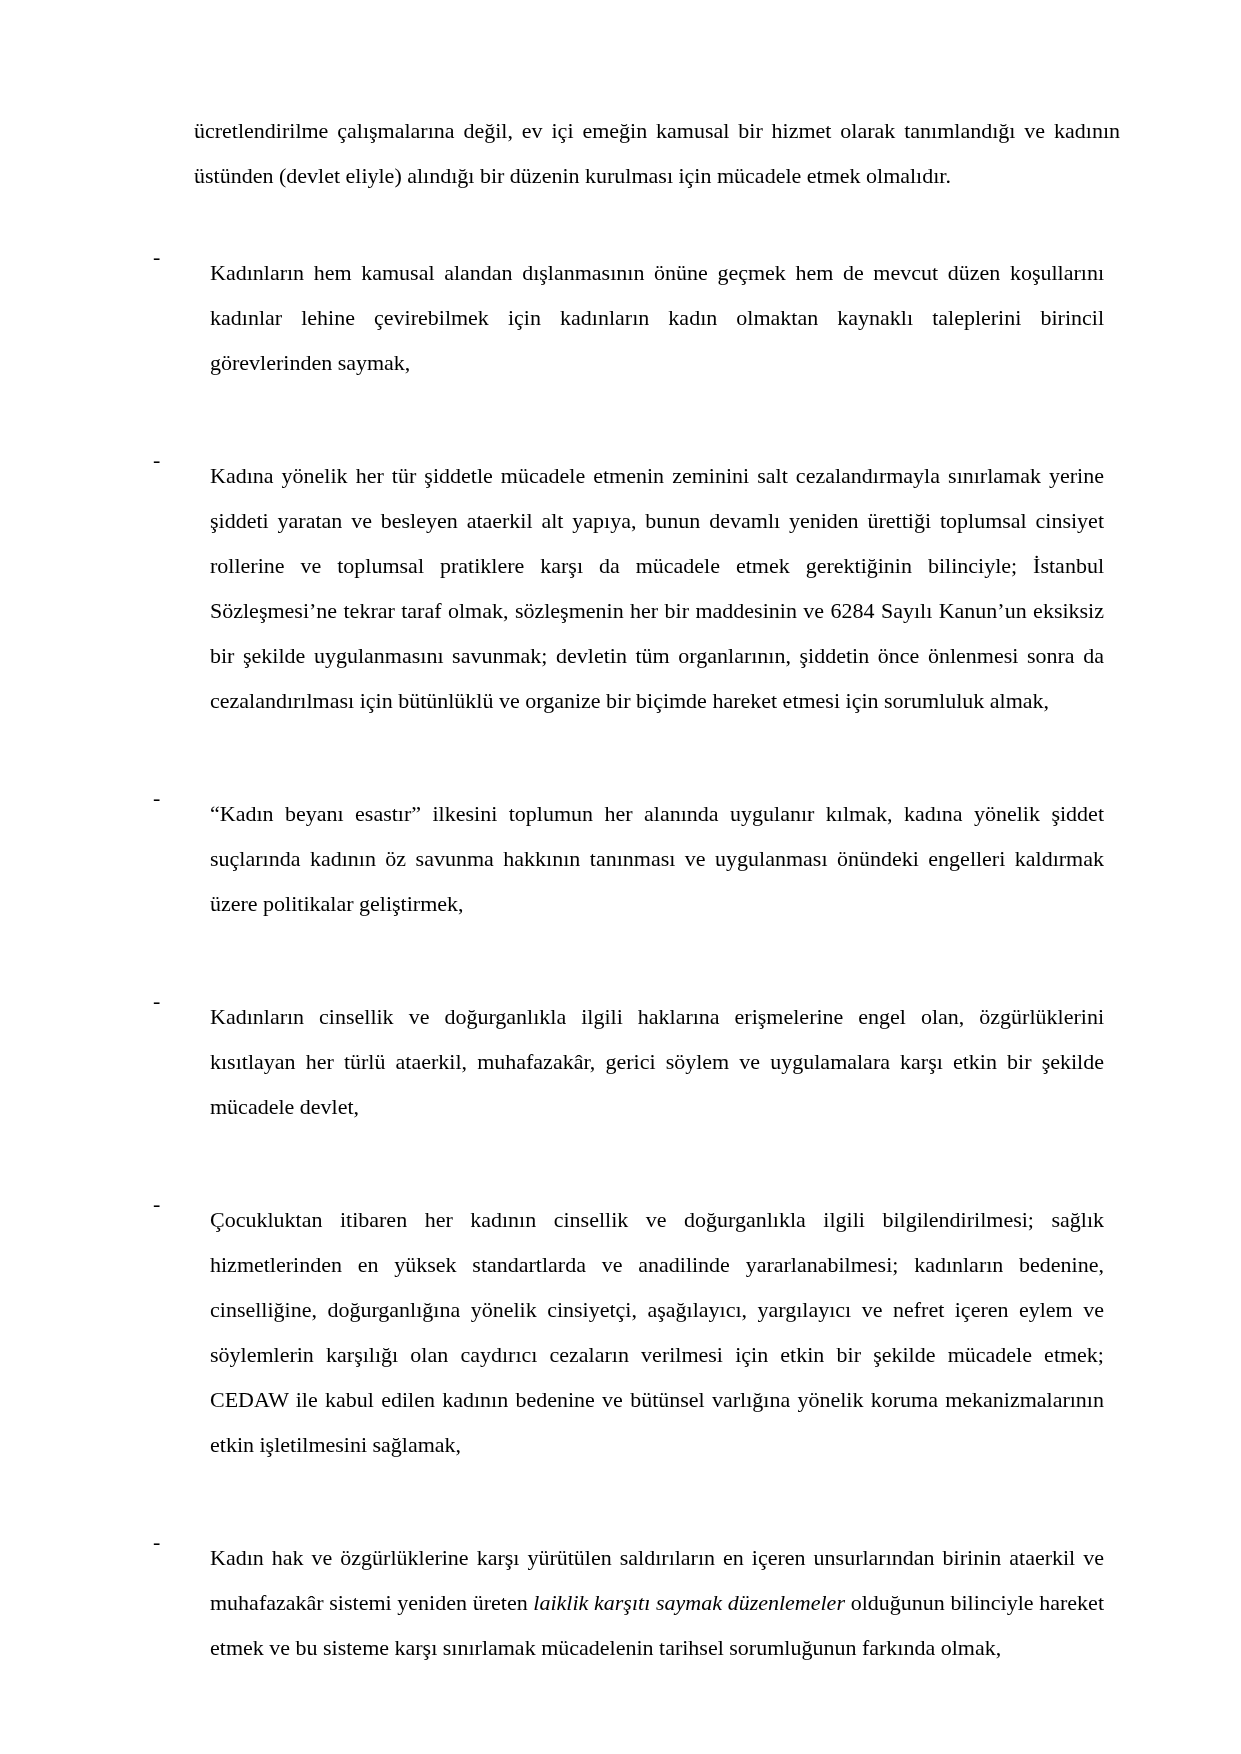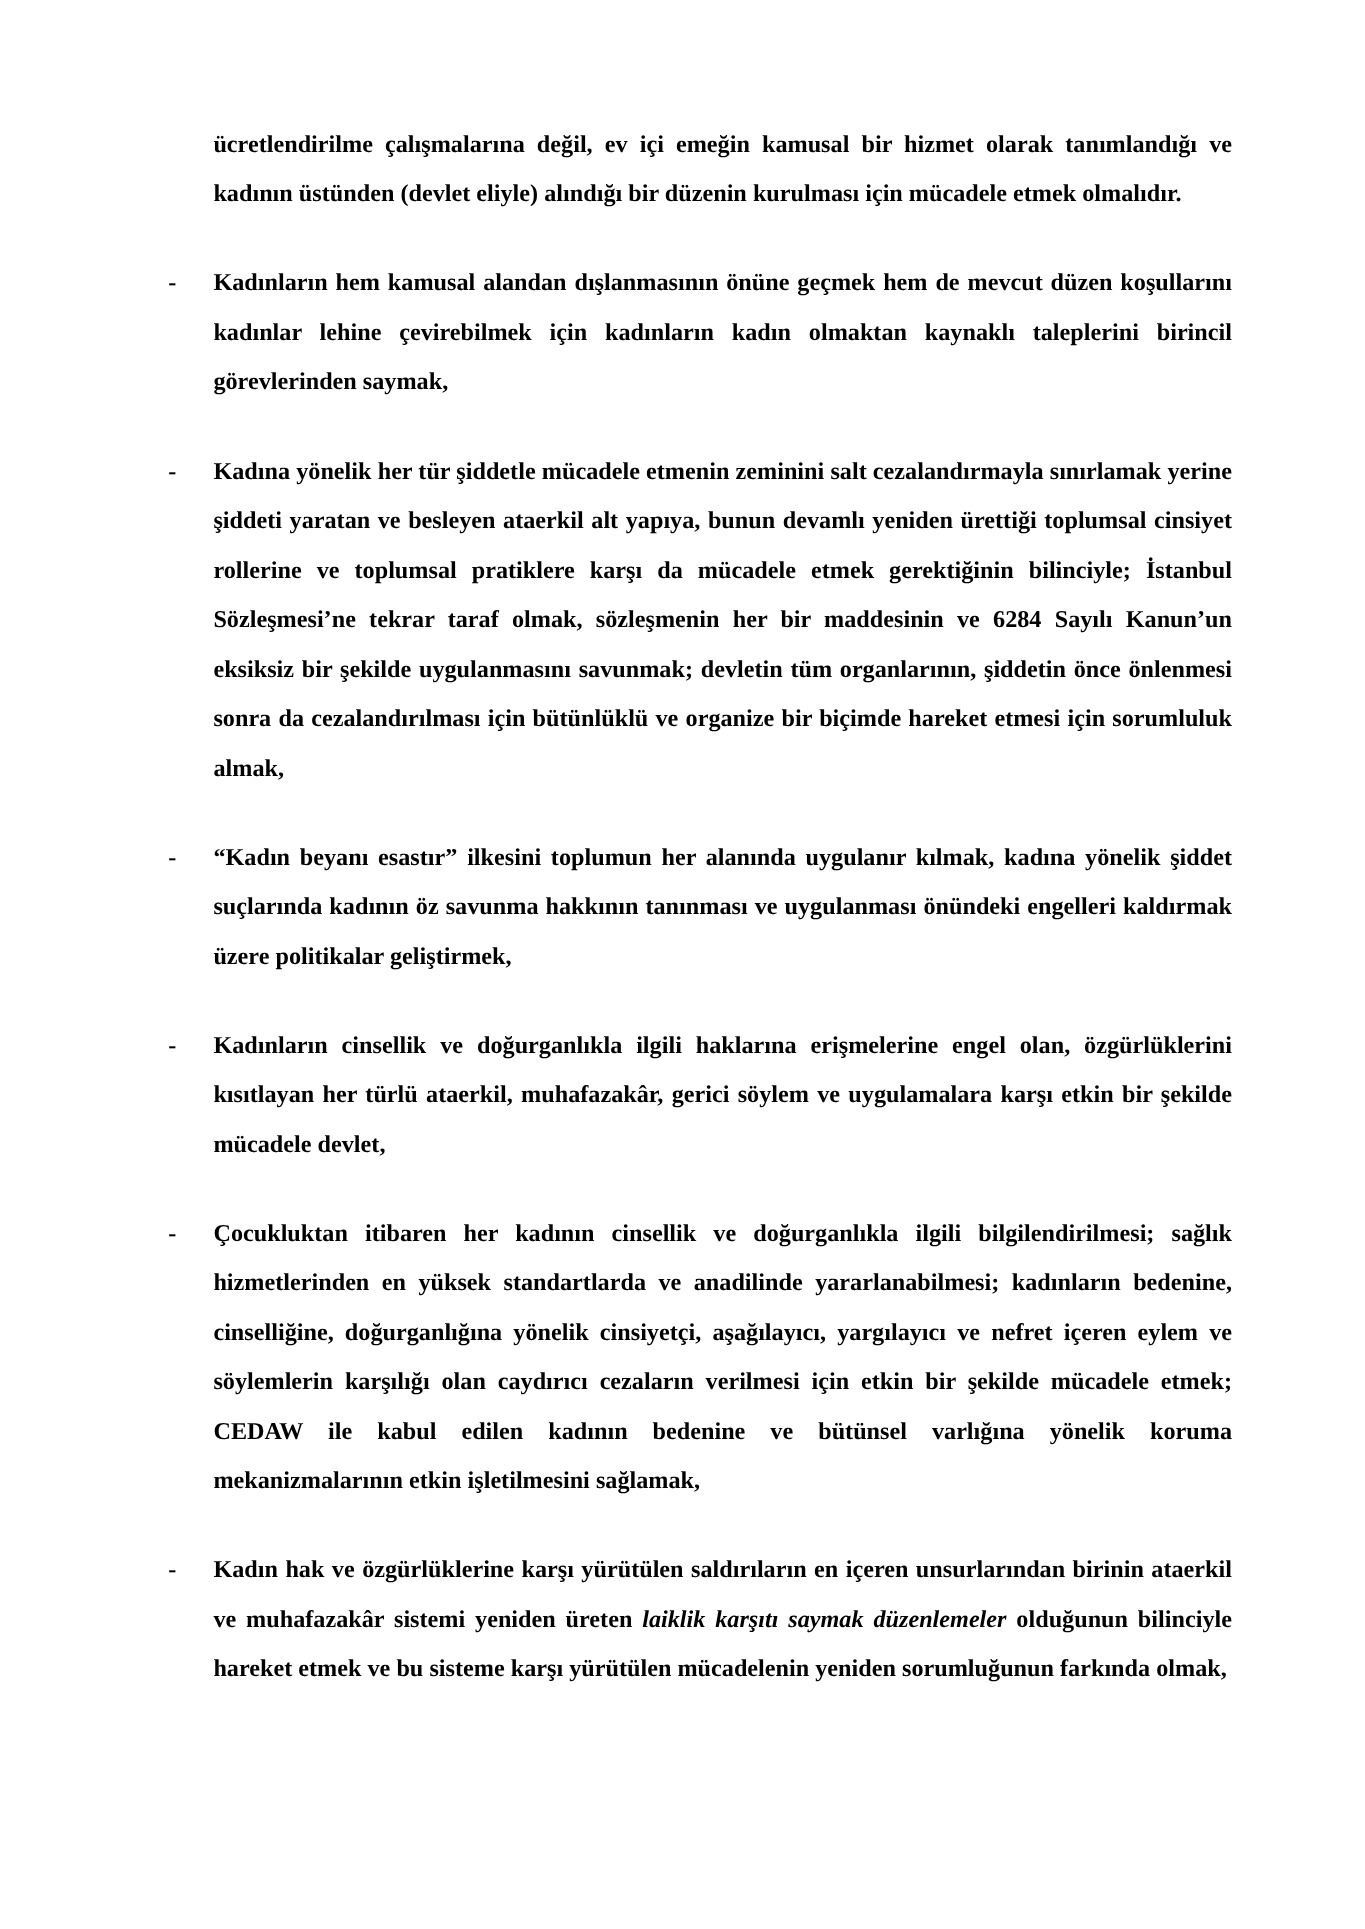--- a/index.html
+++ b/index.html
@@ -15,37 +15,36 @@
     font-family: "Liberation Serif", "DejaVu Serif", serif;
     font-size: 22px;
     line-height: 45px;
   }
   .page {
     box-sizing: border-box;
     width: 1241px;
     height: 1754px;
     padding: 108px 121px 0 153px; 
     background: #ffffff;
-    font-weight: bold;
   }
   .lead {
     margin: 0 0 36px 41px;   
     text-align: justify;
   }
   .item {
     display: flex;
     margin: 0 0 36px 0;
   }
   .dash {
     flex: 0 0 41px;          
     text-align: left;
   }
   .body-text {
     flex: 1 1 auto;
-    margin: 0;
+    margin: 16px;
     text-align: justify;
   }
   .it {
     font-style: italic;
   }
 </style>
 </head>
 <body>
 
 <div class="page">
@@ -66,16 +65,16 @@
       <div class="item">
         <span class="dash">-</span>
         <p class="body-text"><span>Kadınların cinsellik ve doğurganlıkla ilgili haklarına erişmelerine engel olan, özgürlüklerini kısıtlayan her türlü ataerkil, muhafazakâr, gerici söylem ve uygulamalara karşı etkin bir şekilde mücadele devlet,</span></p>
       </div>
       <div class="item">
         <span class="dash">-</span>
         <p class="body-text"><span>Çocukluktan itibaren her kadının cinsellik ve doğurganlıkla ilgili bilgilendirilmesi; sağlık hizmetlerinden en yüksek standartlarda ve anadilinde yararlanabilmesi; kadınların bedenine, cinselliğine, doğurganlığına yönelik cinsiyetçi, aşağılayıcı, yargılayıcı ve nefret içeren eylem ve söylemlerin karşılığı olan caydırıcı cezaların verilmesi için etkin bir şekilde mücadele etmek; CEDAW ile kabul edilen kadının bedenine ve bütünsel varlığına yönelik koruma mekanizmalarının etkin işletilmesini sağlamak,</span></p>
       </div>
       <div class="item">
         <span class="dash">-</span>
-        <p class="body-text"><span>Kadın hak ve özgürlüklerine karşı yürütülen saldırıların en içeren unsurlarından birinin ataerkil ve muhafazakâr sistemi yeniden üreten </span><span class="it">laiklik karşıtı saymak düzenlemeler</span><span> olduğunun bilinciyle hareket etmek ve bu sisteme karşı yürütülen mücadelenin yeniden sorumluğunun farkında olmak,</span></p>
+        <p class="body-text"><span>Kadın hak ve özgürlüklerine karşı yürütülen saldırıların en içeren unsurlarından birinin ataerkil ve muhafazakâr sistemi yeniden üreten </span><span class="it">laiklik karşıtı saymak düzenlemeler</span><span> olduğunun bilinciyle hareket etmek ve bu sisteme karşı sınırlamak mücadelenin tarihsel sorumluğunun farkında olmak,</span></p>
       </div>
     </div>
 </div>
 
 </body></html>

